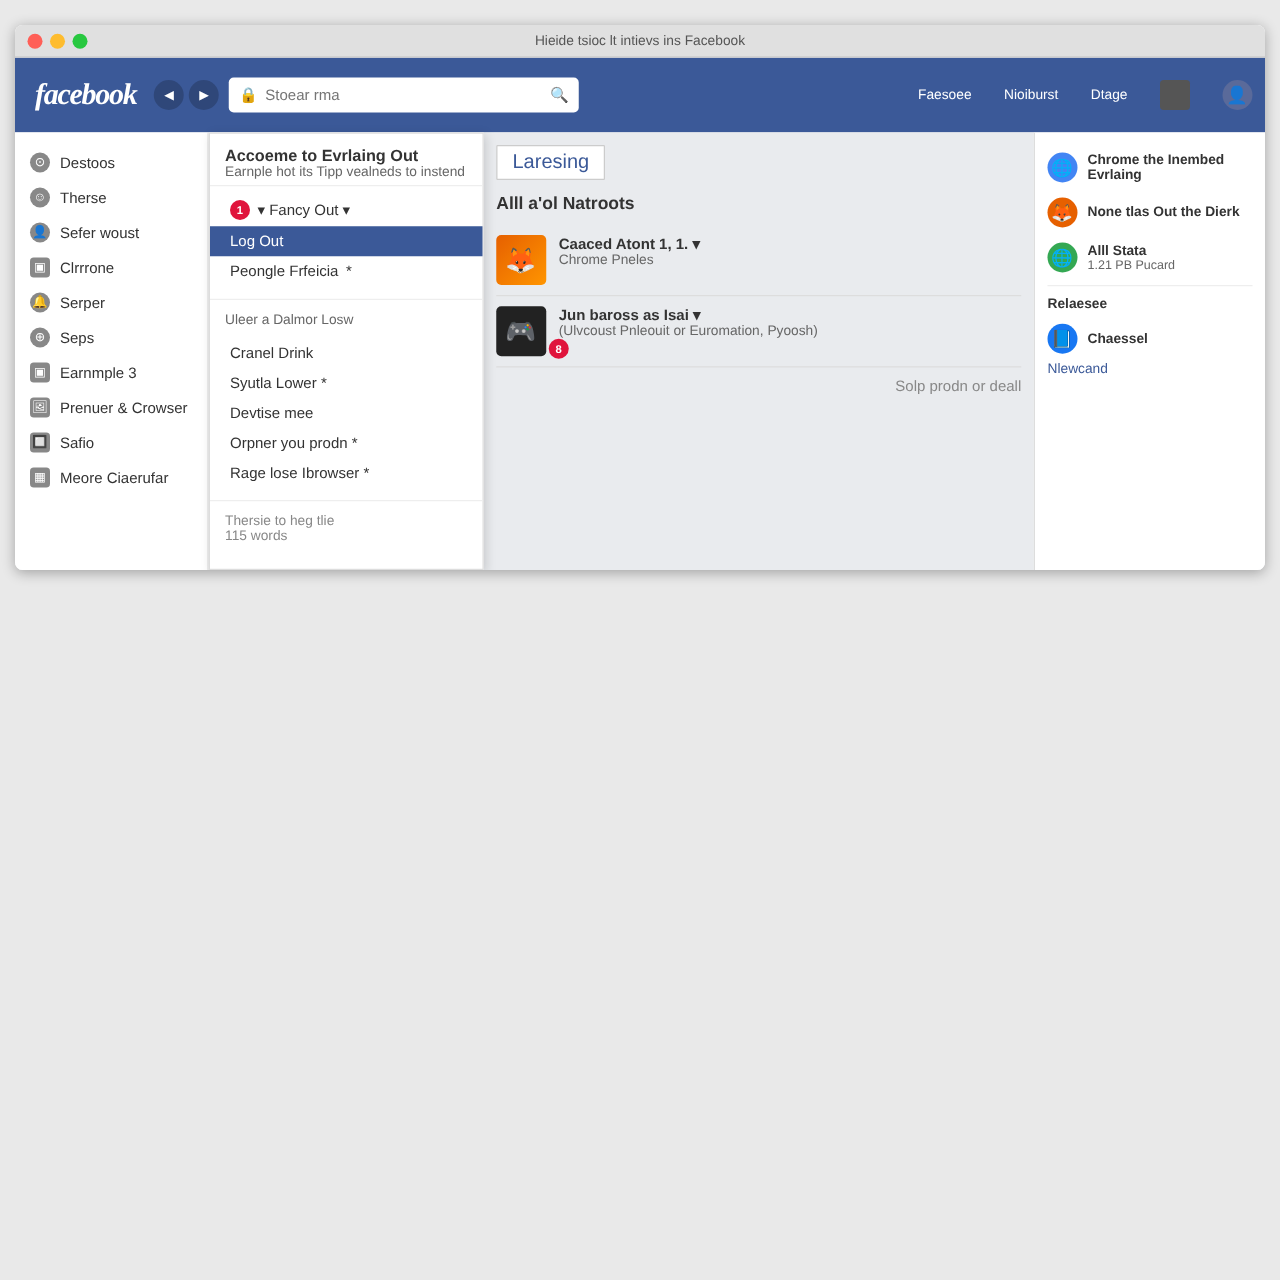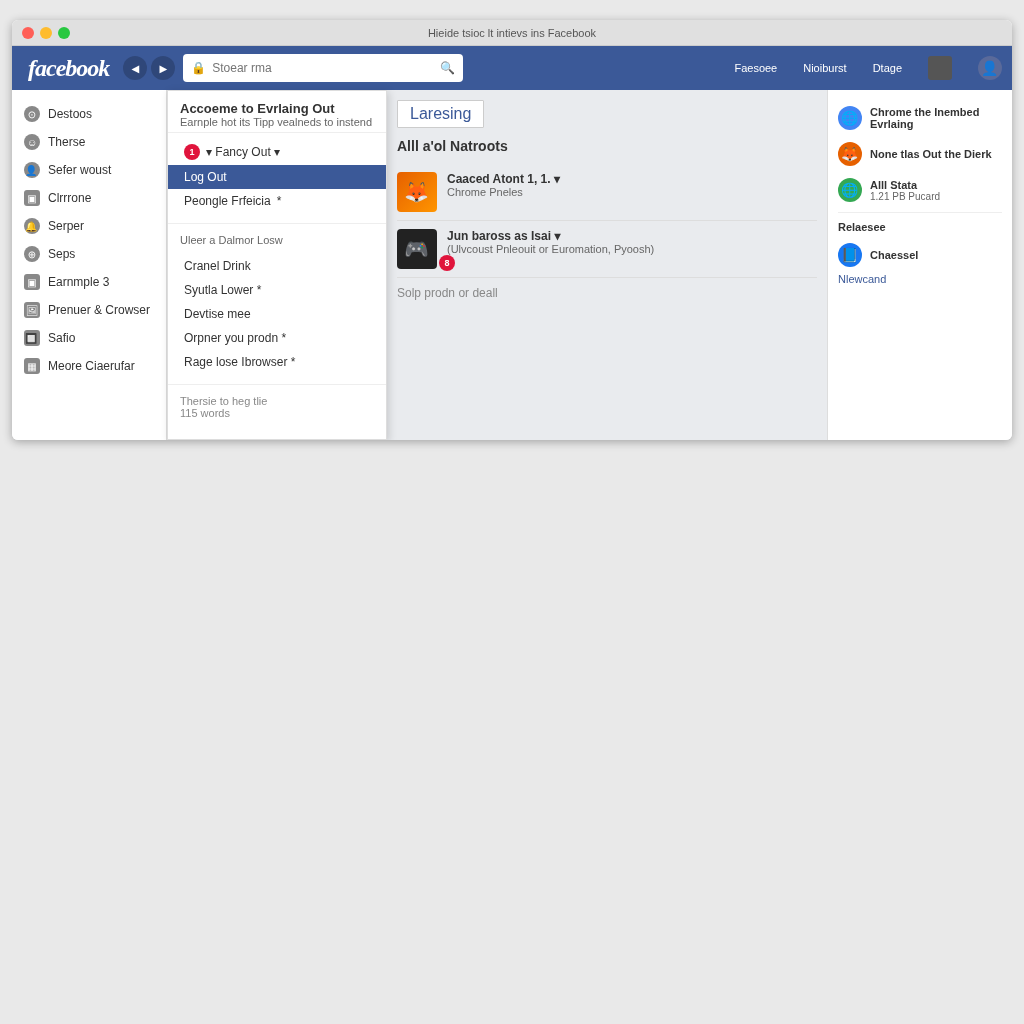--- a/index.html
+++ b/index.html
@@ -47,21 +47,21 @@
       position: absolute;
       left: 50%;
       transform: translateX(-50%);
       font-size: 11px;
       color: #555;
     }
 
     
     .nav-bar {
       background: #3b5998;
-      height: 44px;
+      height: 60px;
       display: flex;
       align-items: center;
       padding: 0 10px;
       gap: 8px;
     }
     .fb-logo {
       color: #fff;
       font-size: 24px;
       font-weight: bold;
       font-style: italic;
@@ -299,21 +299,21 @@
       color: #666;
     }
     .notif-badge {
       position: absolute;
       bottom: 6px;
       left: 42px;
     }
     .stop-text {
       font-size: 12px;
       color: #888;
-      text-align: left;
+      text-align: right;
       padding: 8px 0;
     }
 
     
     .right-panel {
       width: 185px;
       background: #fff;
       border-left: 1px solid #ddd;
       padding: 10px;
       font-size: 11px;

